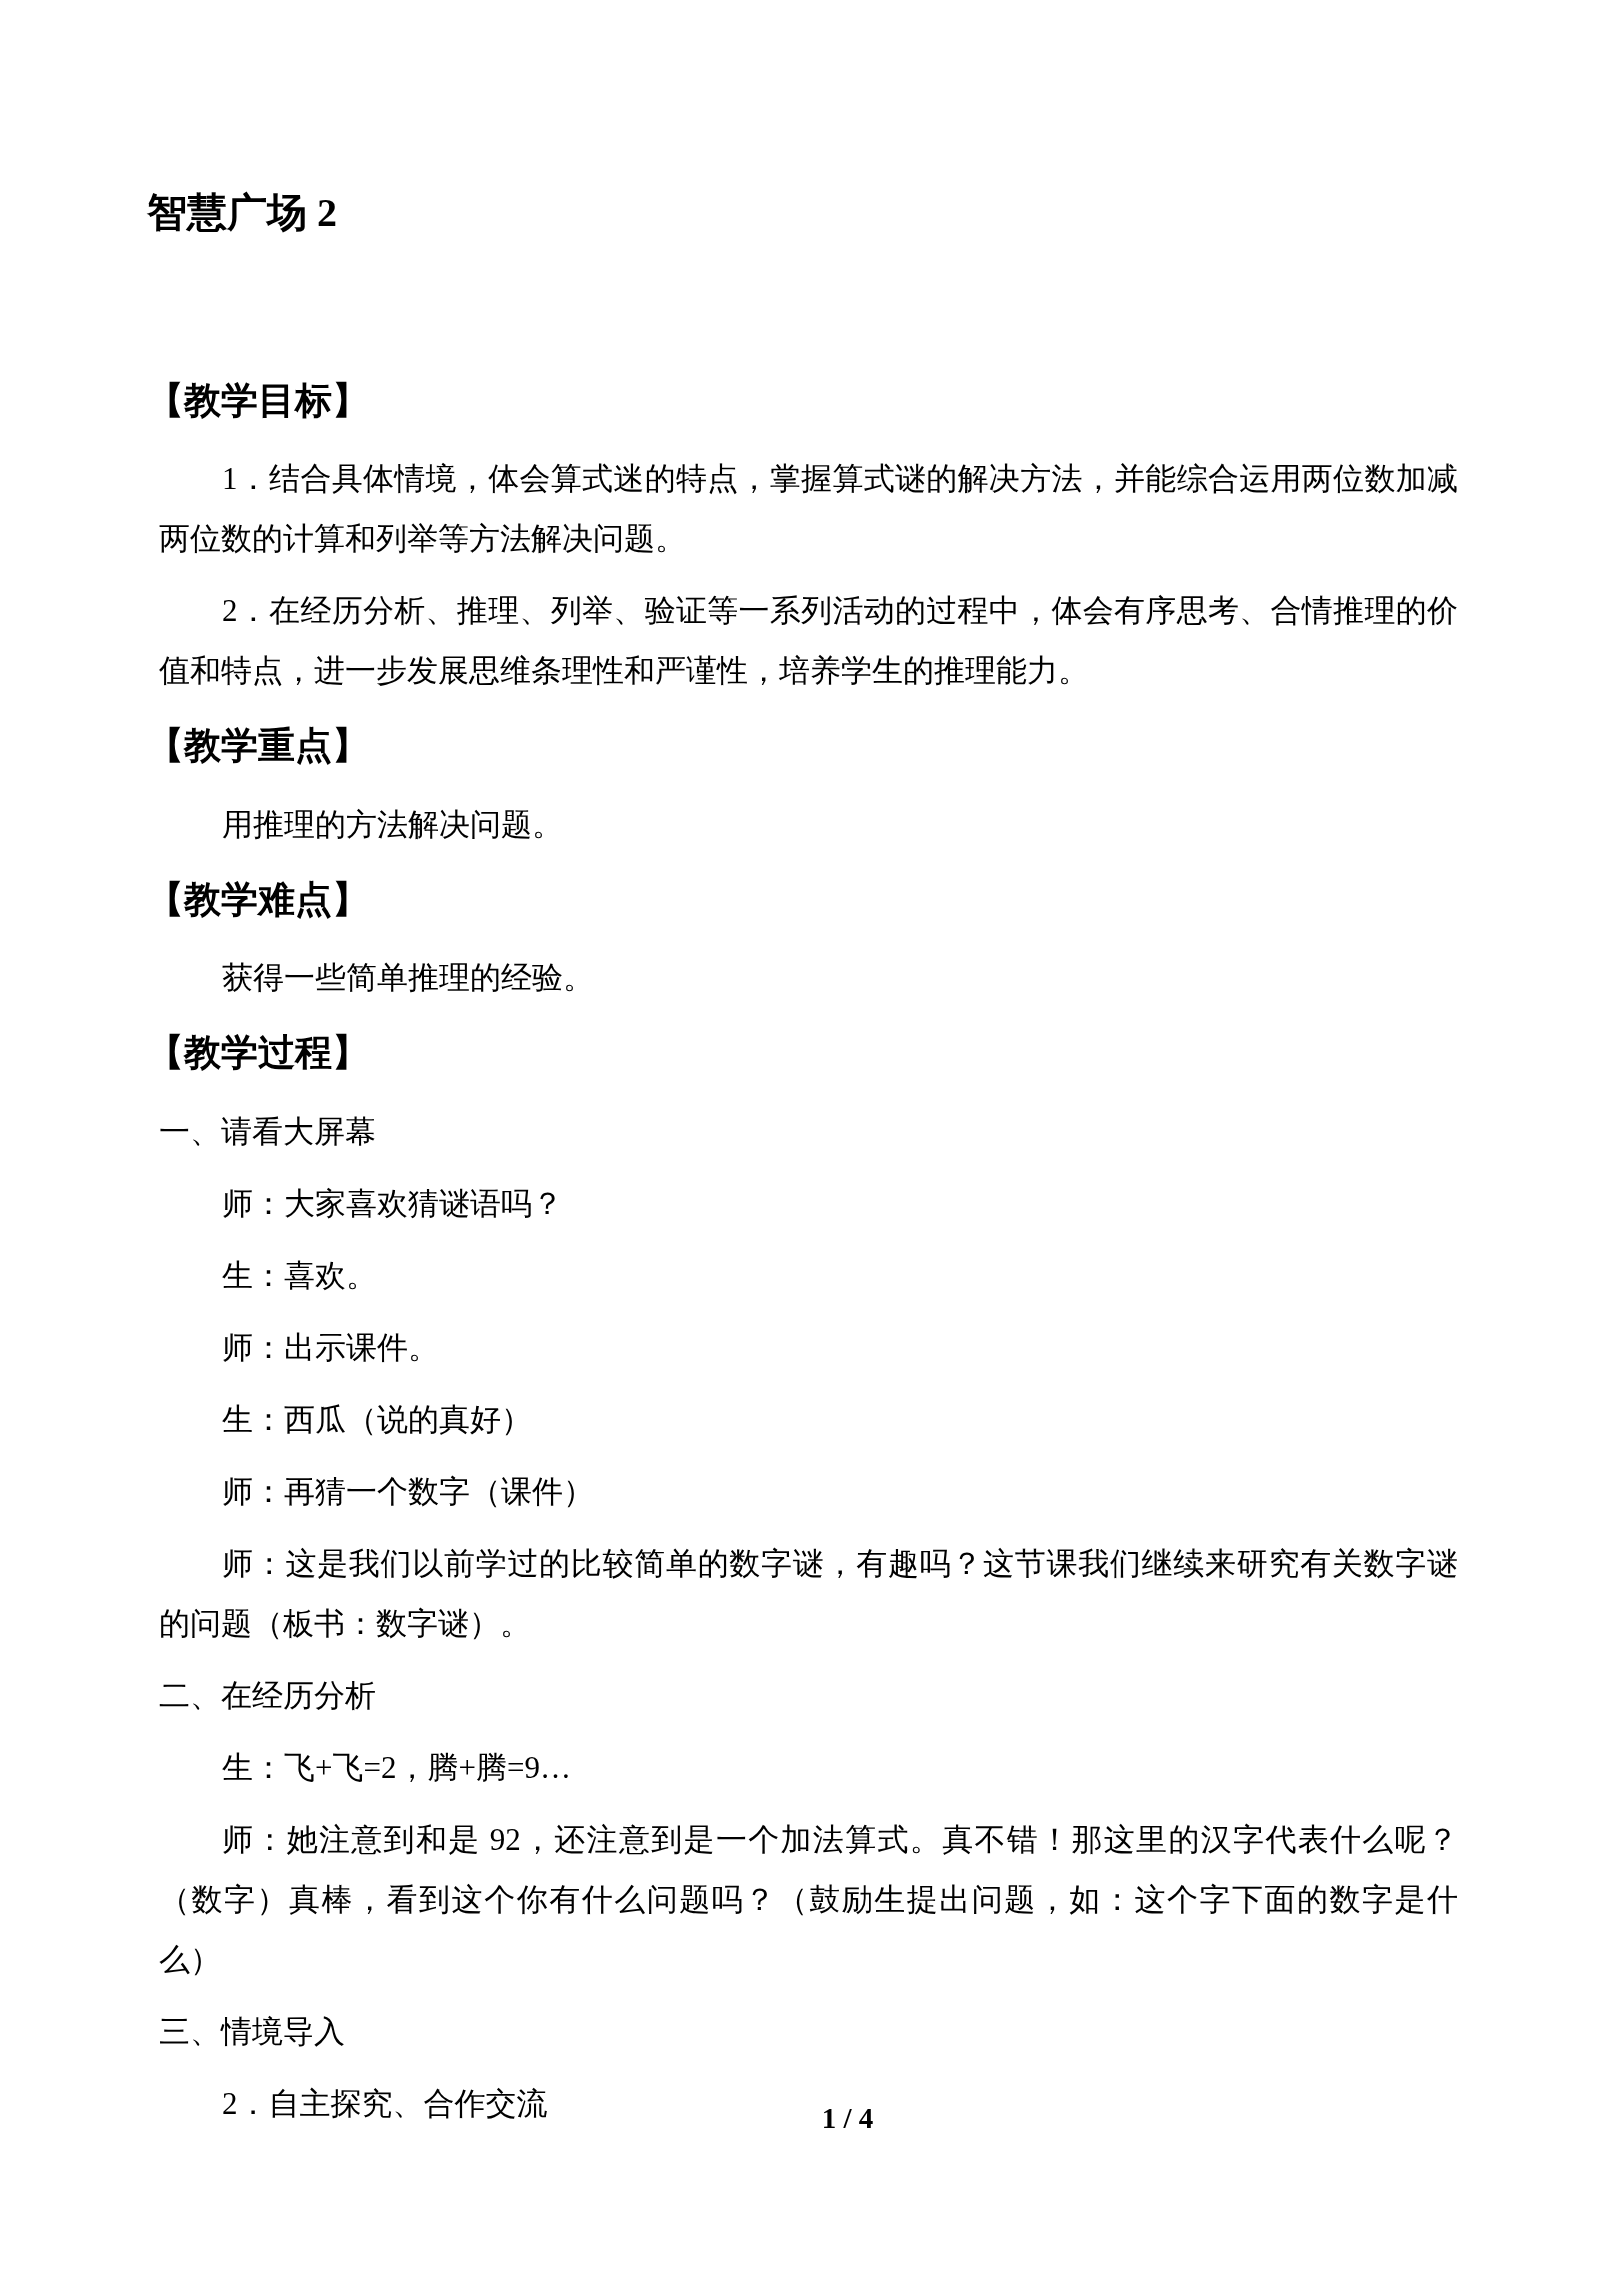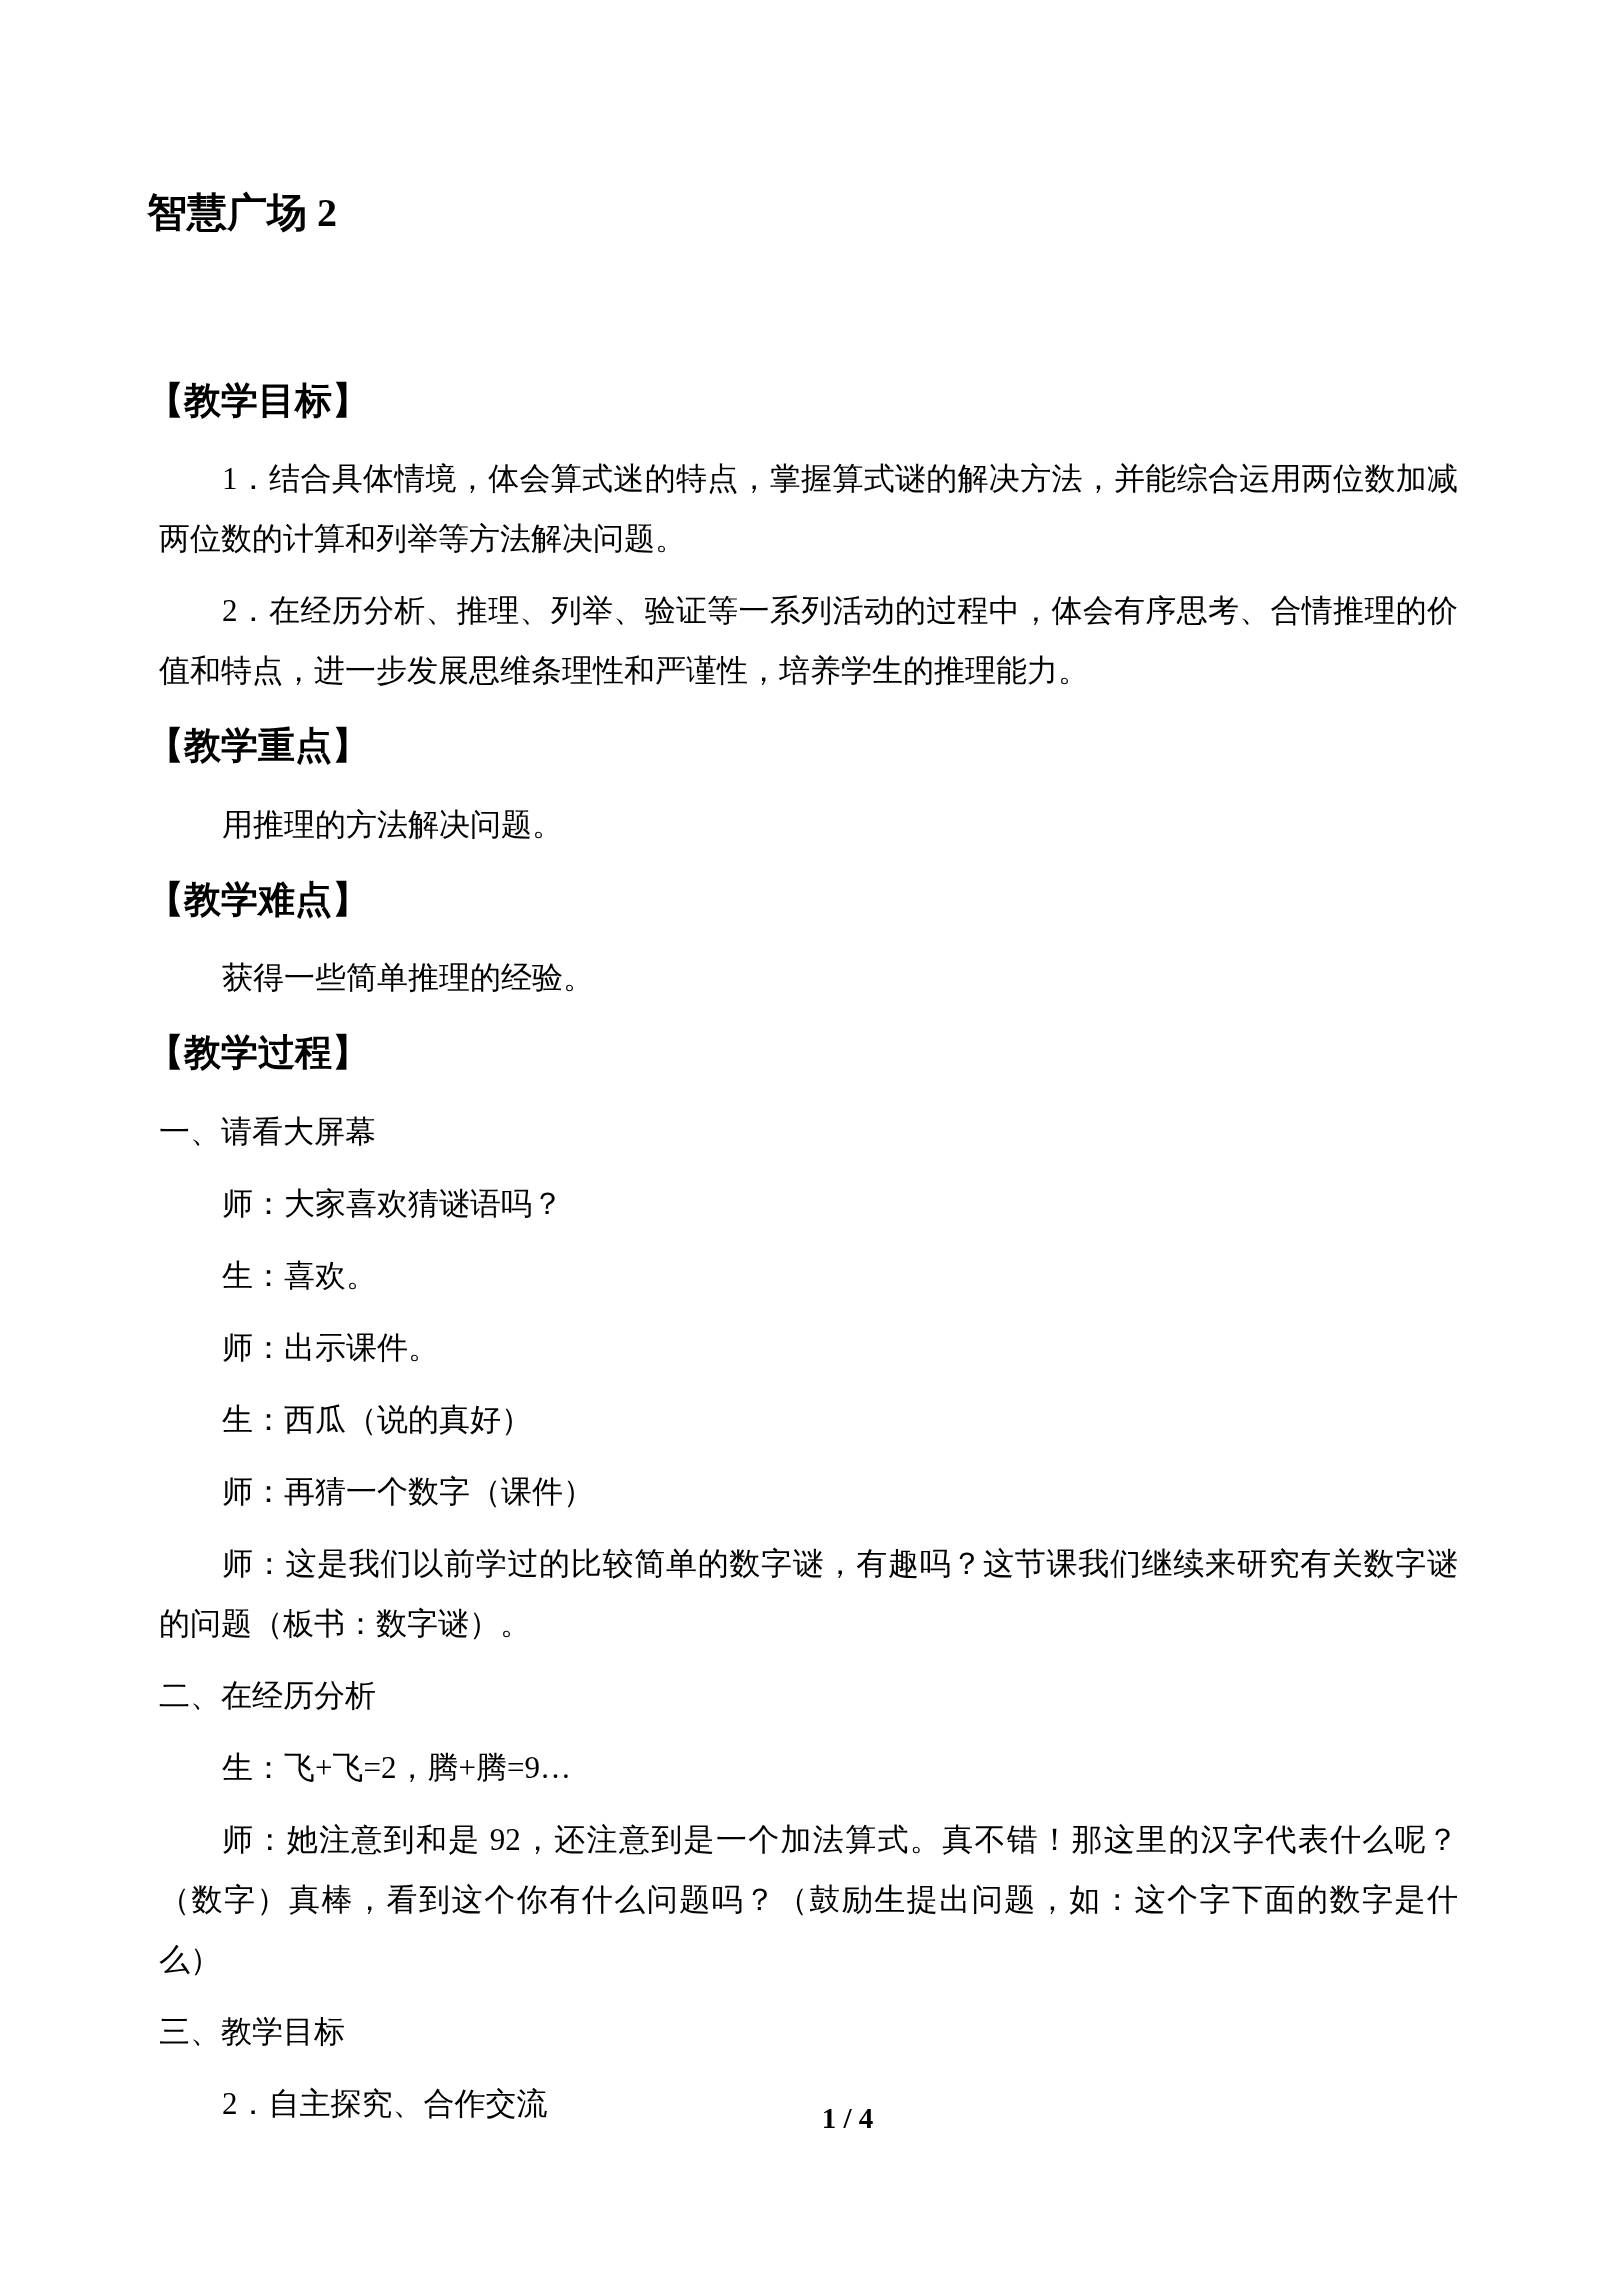--- a/index.html
+++ b/index.html
@@ -84,20 +84,20 @@
     <p class="block indent">生：喜欢。</p>
     <p class="block indent">师：出示课件。</p>
     <p class="block indent">生：西瓜（说的真好）</p>
     <p class="block indent">师：再猜一个数字（课件）</p>
     <p class="block indent">师：这是我们以前学过的比较简单的数字谜，有趣吗？这节课我们继续来研究有关数字谜的问题（板书：数字谜）。</p>
 
     <p class="block plain">二、在经历分析</p>
     <p class="block indent">生：飞+飞=2，腾+腾=9…</p>
     <p class="block indent">师：她注意到和是 92，还注意到是一个加法算式。真不错！那这里的汉字代表什么呢？（数字）真棒，看到这个你有什么问题吗？（鼓励生提出问题，如：这个字下面的数字是什么）</p>
 
-    <p class="block plain">三、教学目标</p>
+    <p class="block plain">三、情境导入</p>
     <p class="block indent">2．自主探究、合作交流</p>
 
   </div>
 
   <div class="footer">1 / 4</div>
 </div>
 
 
 </body></html>

